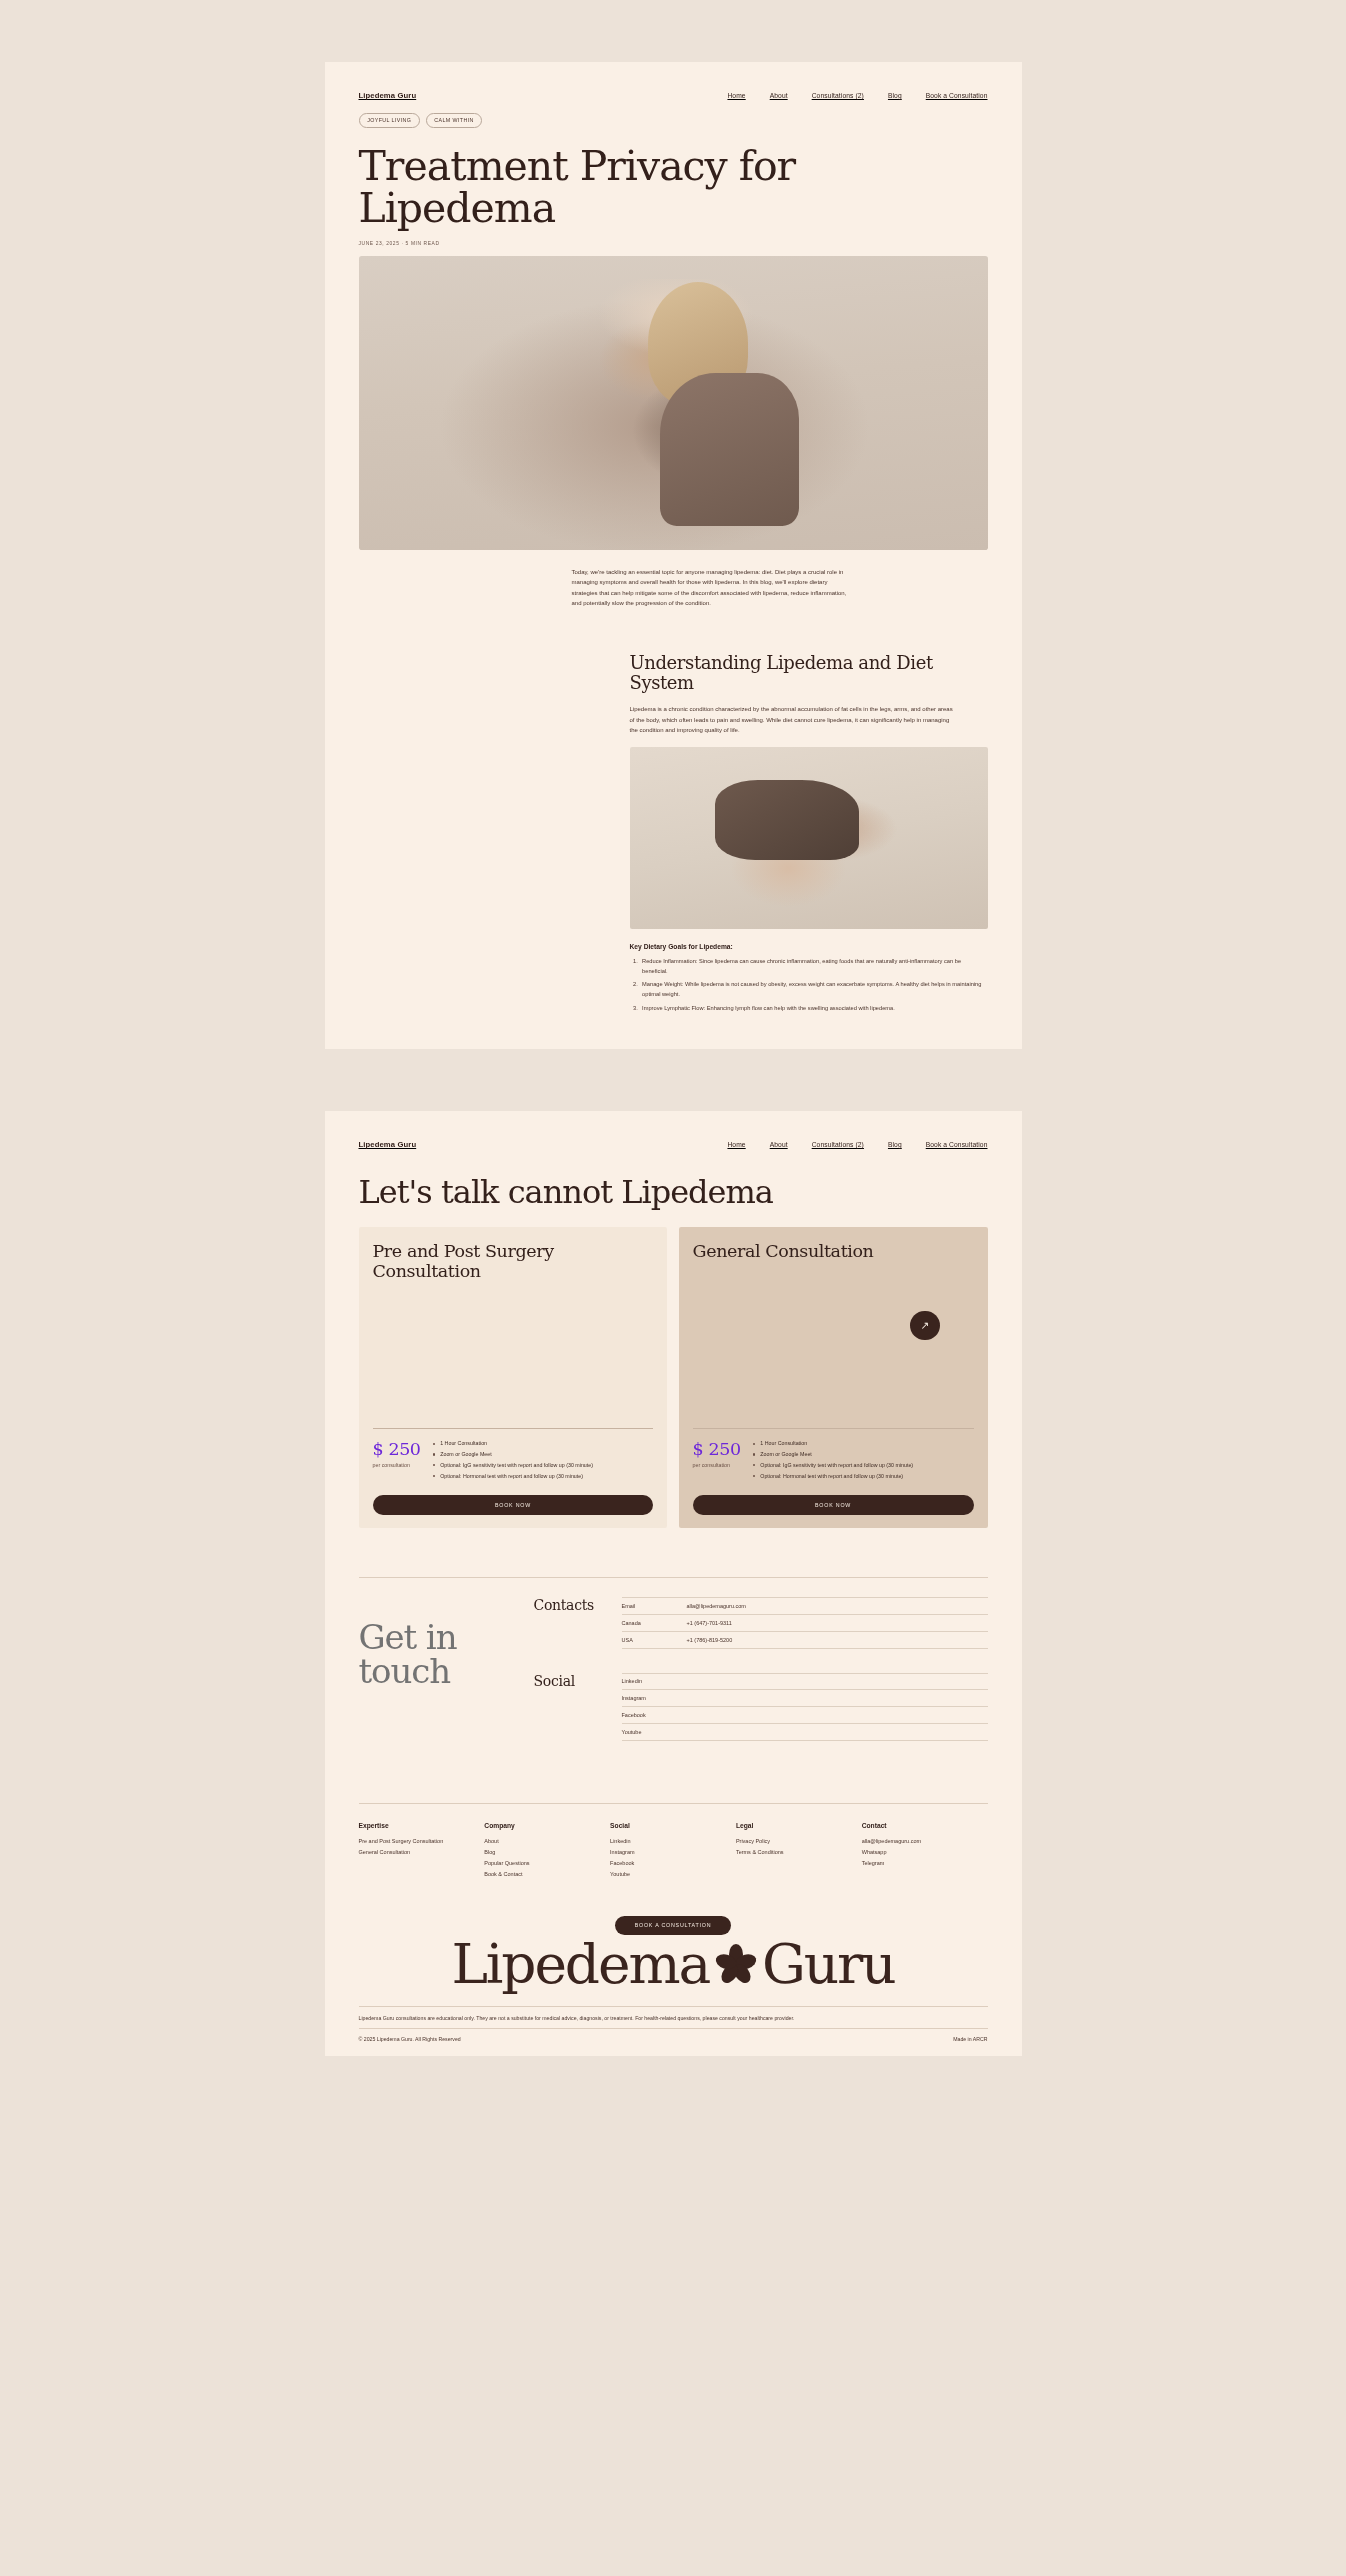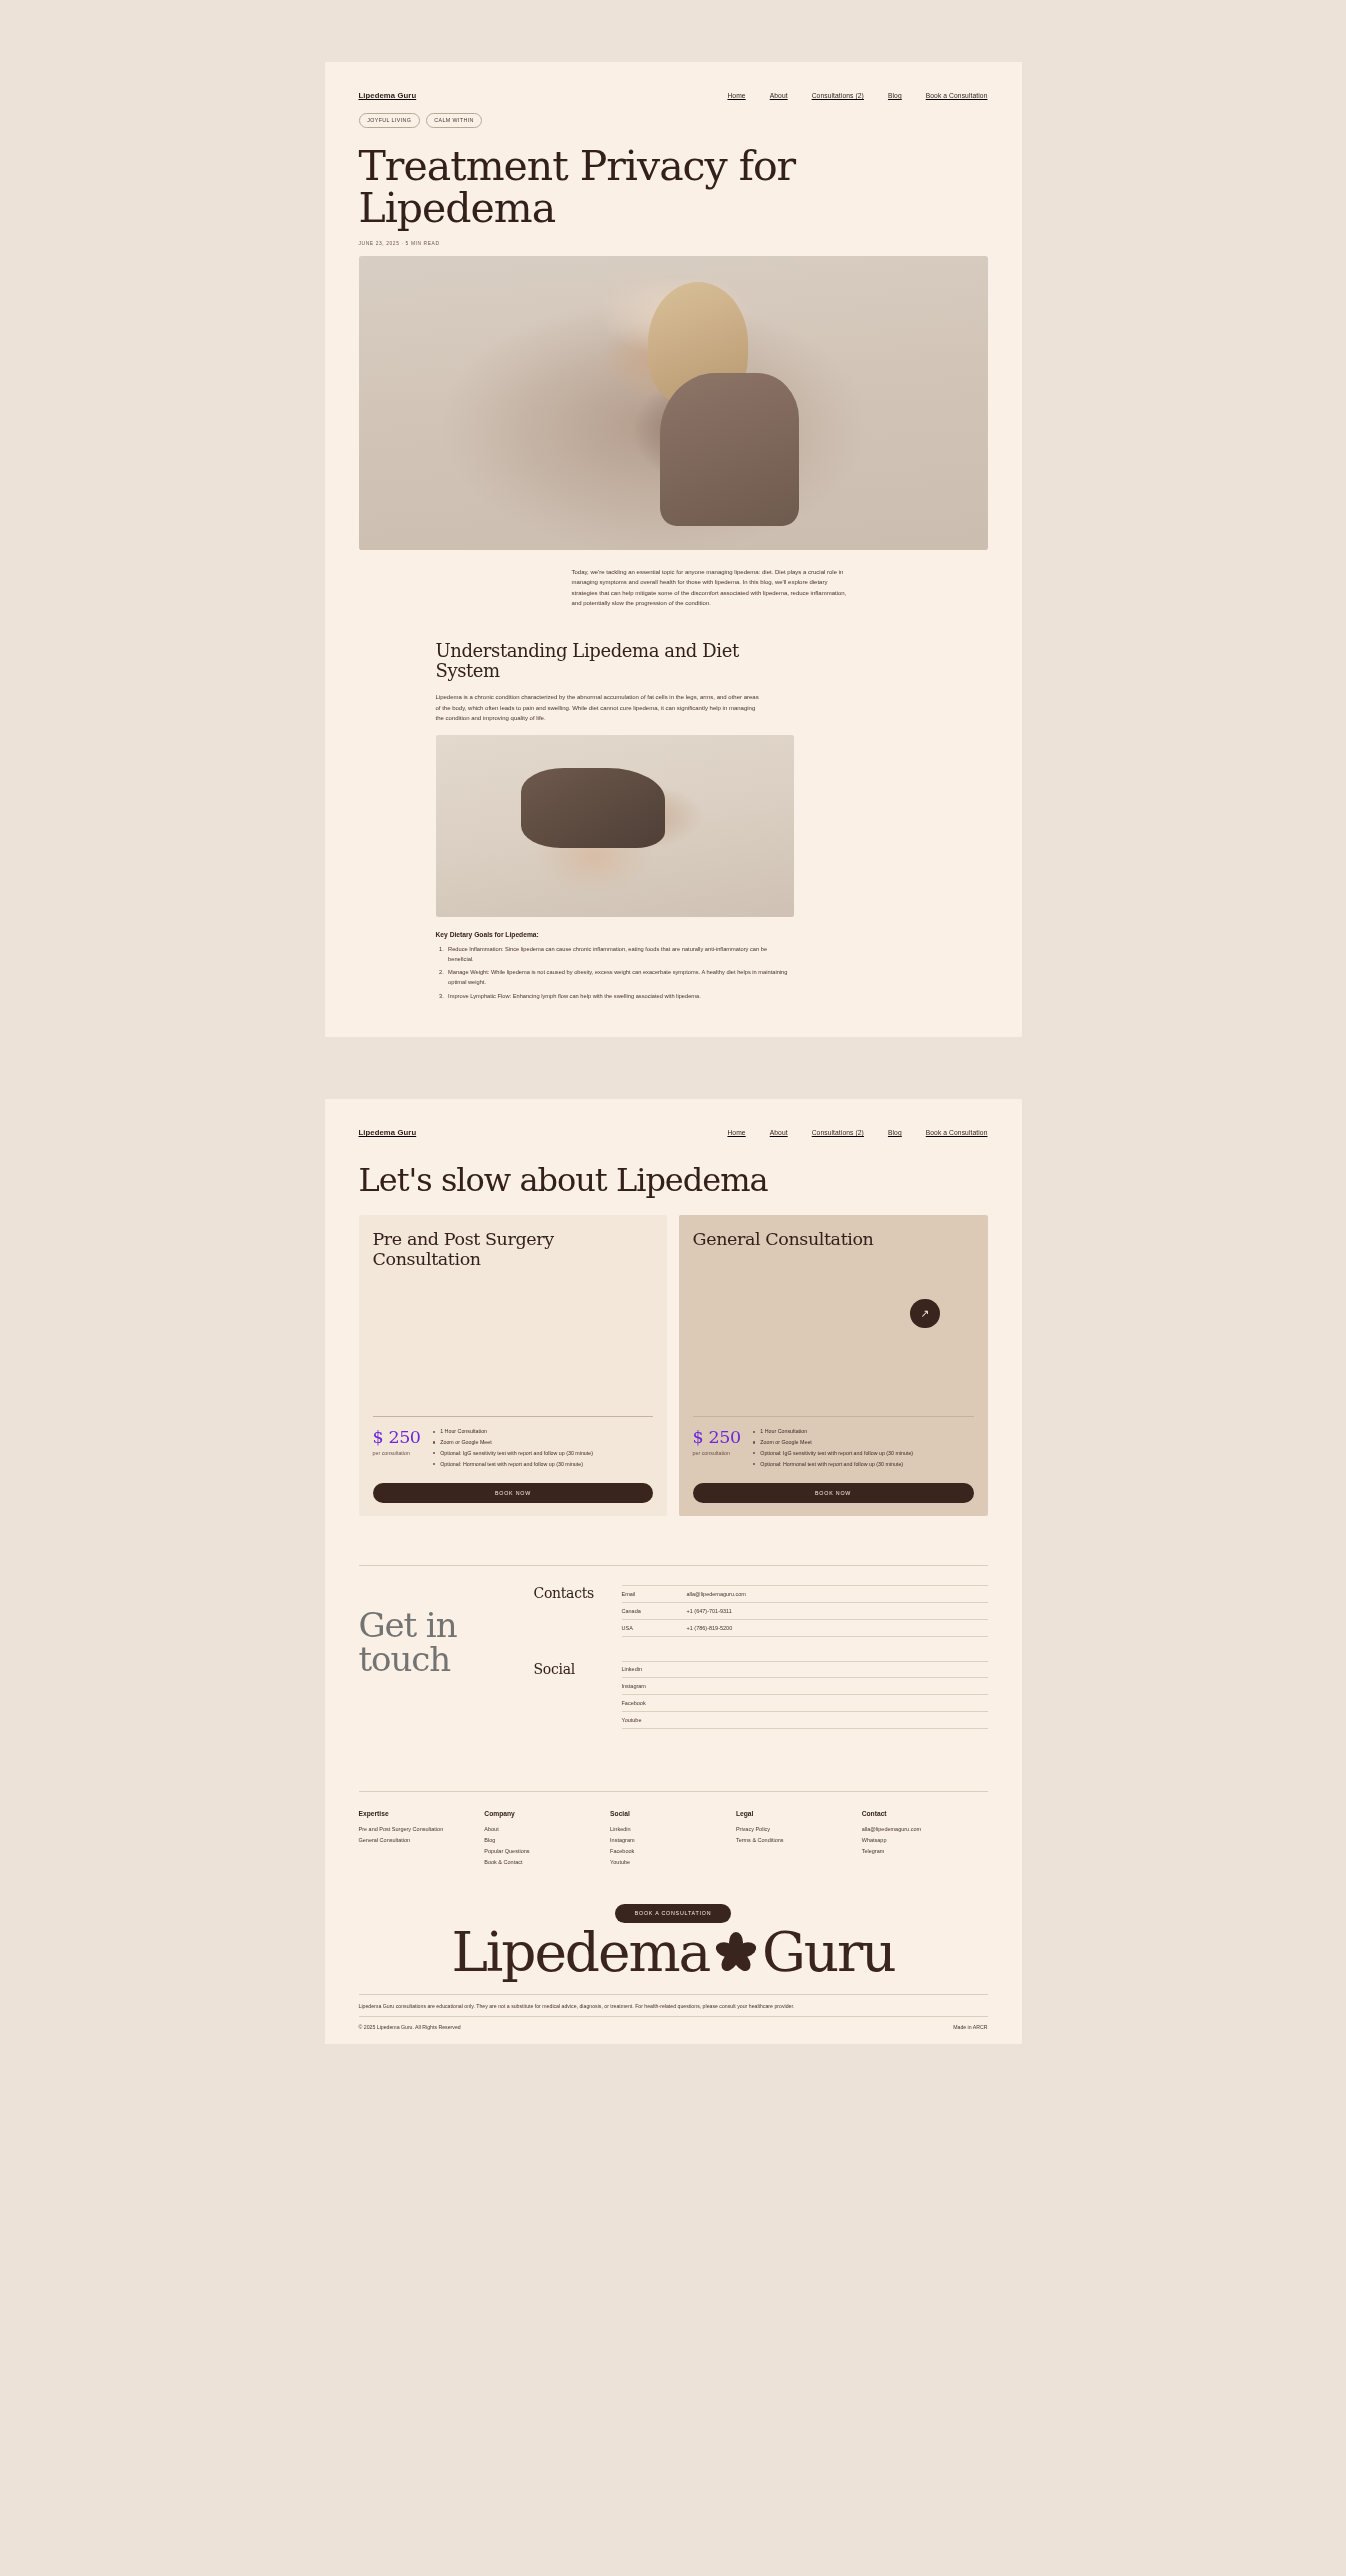--- a/index.html
+++ b/index.html
@@ -136,24 +136,24 @@
   }
   .lead p {
     width: 280px;
     margin-left: 77px;
     font-size: 6px;
     line-height: 1.75;
     color: #4a332b;
   }
 
   .section-block {
-    margin-top: 32px;
+    margin-top: 44px;
     padding: 0 34px;
     display: flex;
-    justify-content: flex-start;
+    justify-content: flex-end;
   }
   .section-col { width: 358px; margin-left: 77px; }
   .section-h2 {
     font-family: "DejaVu Serif", serif;
     font-weight: 400;
     font-size: 18px;
     line-height: 1.16;
     letter-spacing: -0.4px;
     color: #33201b;
   }
@@ -505,21 +505,21 @@
       <div class="brand">Lipedema Guru</div>
       <div class="nav-links">
         <a class="nav-link" href="#">Home</a>
         <a class="nav-link" href="#">About</a>
         <a class="nav-link" href="#">Consultations (2)</a>
         <a class="nav-link" href="#">Blog</a>
         <a class="nav-link" href="#">Book a Consultation</a>
       </div>
     </div>
 
-    <h2 class="big-head">Let's slow about Lipedema</h2>
+    <h2 class="big-head">Let's talk cannot Lipedema</h2>
 
     <div class="cards">
 
       <div class="card light">
         <div class="card-title">Pre and Post Surgery Consultation</div>
         <div class="card-spacer"></div>
         <div class="card-rule"></div>
         <div class="card-body">
           <div>
             <div class="price">$ 250</div>

